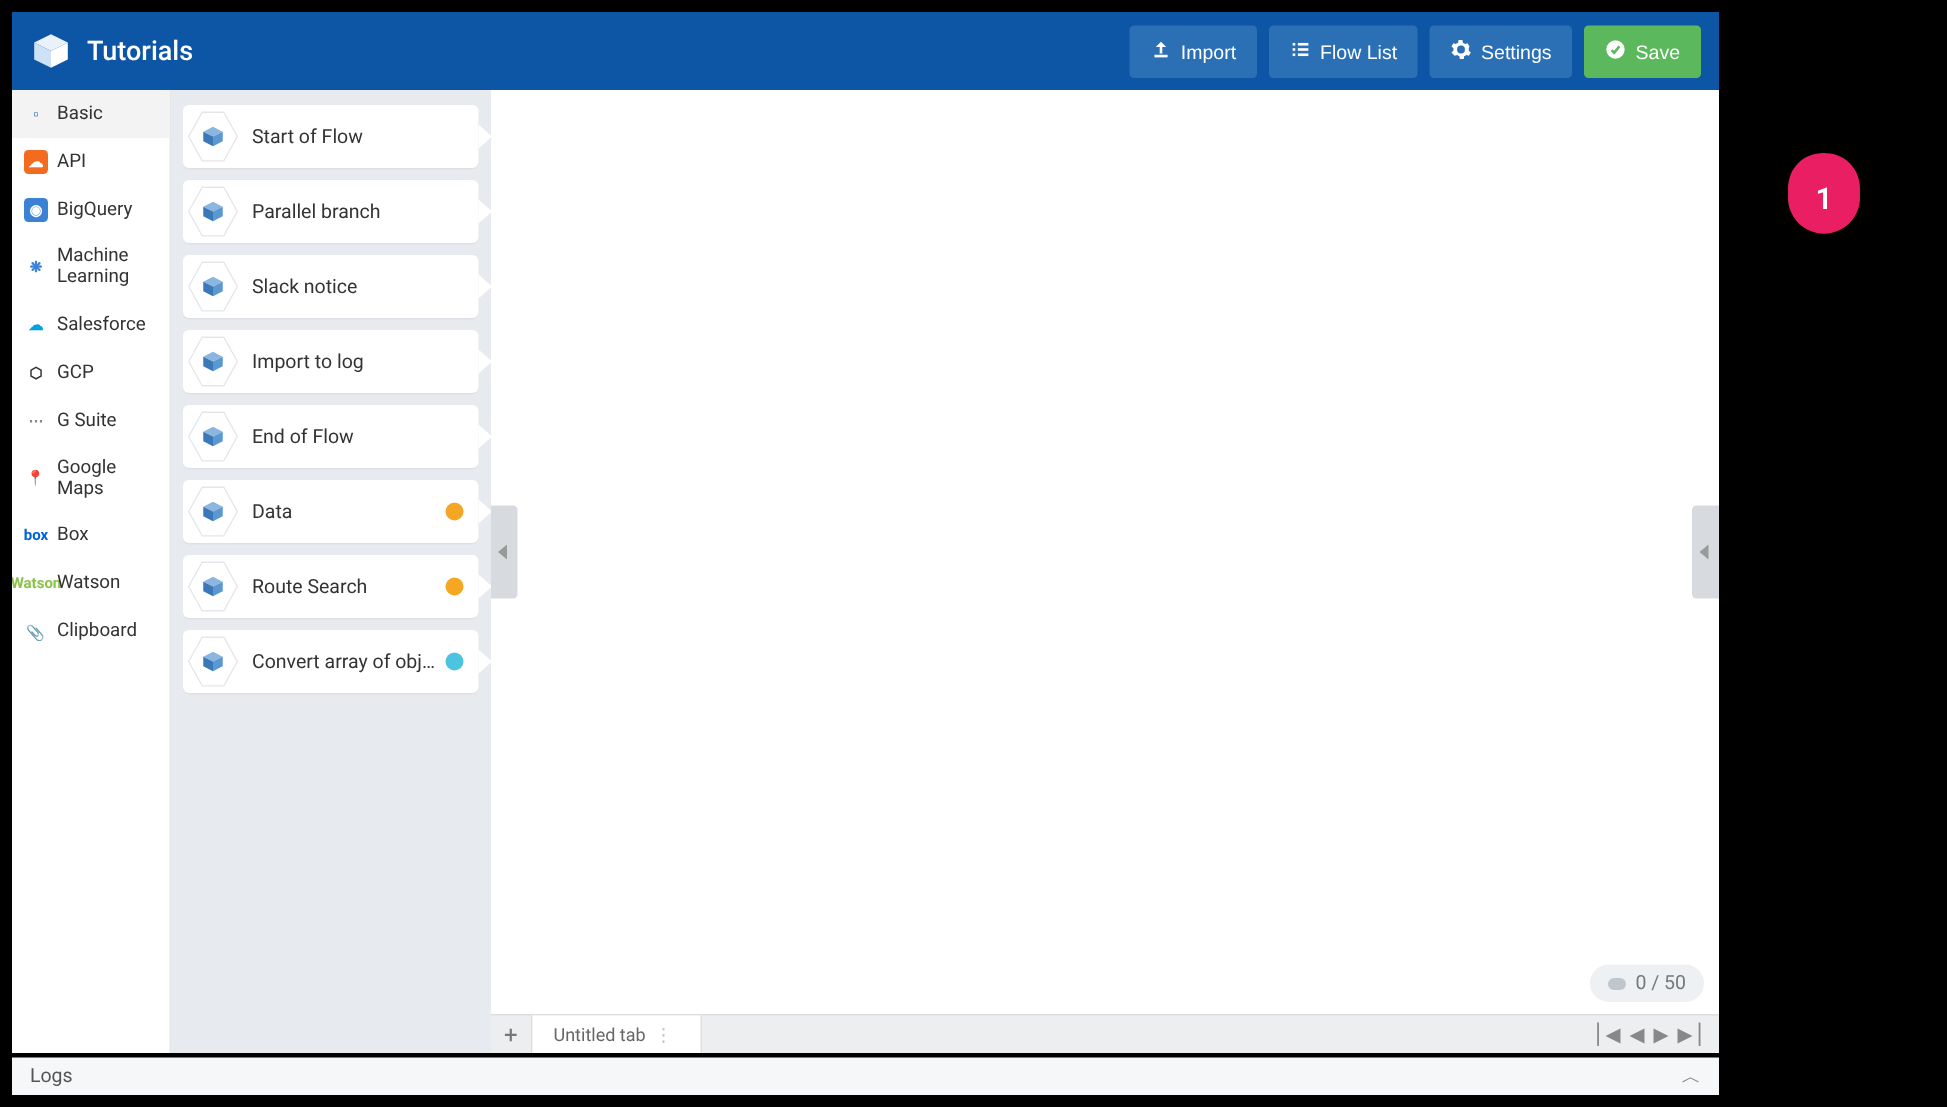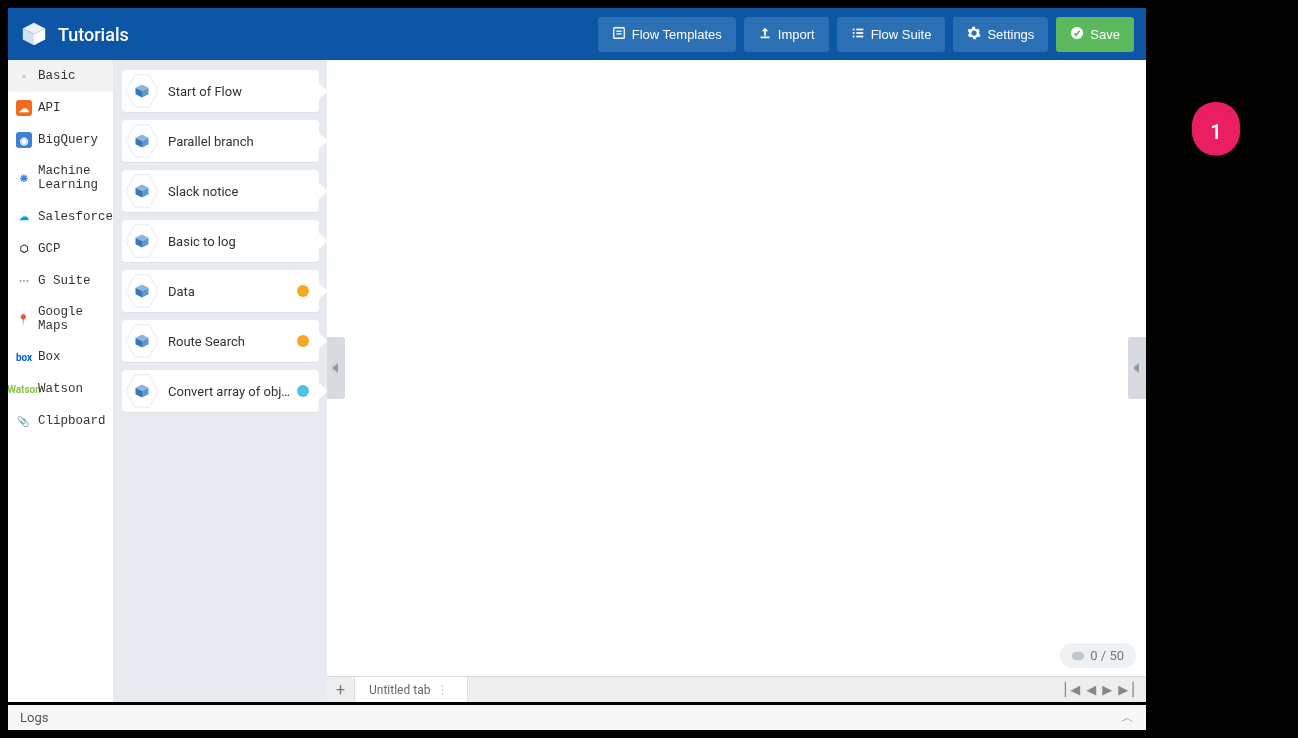--- a/index.html
+++ b/index.html
@@ -18,21 +18,21 @@
 .hbtn.save { background: #5cb85c; }
 .hbtn svg { width: 14px; height: 14px; fill: currentColor; }
 
 
 .body { flex: 1; display: flex; min-height: 0; background: #f0f0f0; }
 
 .sidebar { width: 106px; background: #fff; overflow-y: auto; border-right: 1px solid #e6e6e6; }
 .side-item { padding: 8px 8px; display: flex; align-items: center; gap: 6px; font-size: 12.5px; color: #333; cursor: pointer; }
 .side-item.active { background: #f3f3f3; }
 .side-item .sicon { width: 16px; height: 16px; display:inline-flex; align-items:center; justify-content:center; font-size:10px; font-weight:700; border-radius:3px; flex-shrink:0; }
-.side-item .slabel { line-height: 1.15; font-family: Liberation Mono, monospace; }
+.side-item .slabel { line-height: 1.15; }
 
 .palette { width: 213px; background: #e7ebef; padding: 10px 8px; overflow-y: auto; }
 .pnode { background: #fff; border-radius: 4px; height: 42px; margin-bottom: 8px; display: flex; align-items: center; padding: 2px 10px 2px 2px; position: relative; cursor: grab; box-shadow: 0 1px 0 rgba(0,0,0,0.04); }
 .pnode .hex { width: 36px; height: 36px; display:flex; align-items:center; justify-content:center; margin-right: 8px; }
 .pnode .hex svg { width: 36px; height: 36px; }
 .pnode .plabel { font-size: 13px; color: #333; flex:1; white-space: nowrap; overflow: hidden; text-overflow: ellipsis; }
 .pnode::after { content:""; position:absolute; right:-9px; top:50%; transform:translateY(-50%); width:0;height:0;border-top:8px solid transparent;border-bottom:8px solid transparent;border-left:9px solid #fff; }
 .pnode .badge { width:12px; height:12px; border-radius:50%; margin-left:4px; flex-shrink:0; }
 .badge.orange { background:#f5a623; }
 .badge.cyan { background:#4cc3e0; }
@@ -82,43 +82,35 @@
                 <polygon points="36,12 20,20 20,36 36,28" fill="#ffffff"></polygon>
               </g>
             </svg>
     </span>
     <span class="brand-title">Tutorials</span>
   </div>
   <div class="spacer"></div>
   <div class="hbtns">
     <button class="hbtn">
       <span><svg viewBox="0 0 16 16">
-                <rect x="2" y="2" width="12" height="12" rx="1" fill="none" stroke="currentColor" stroke-width="1.5"></rect>
-                <line x1="5" y1="6" x2="11" y2="6" stroke="currentColor" stroke-width="1.5"></line>
-                <line x1="5" y1="9" x2="11" y2="9" stroke="currentColor" stroke-width="1.5"></line>
-              </svg></span>
-      <span>Flow Templates</span>
-    </button>
-    <button class="hbtn">
-      <span><svg viewBox="0 0 16 16">
                 <path d="M8 2 L12 6 H9 V11 H7 V6 H4 Z" fill="currentColor"></path>
                 <rect x="3" y="12" width="10" height="2" fill="currentColor"></rect>
               </svg></span>
       <span>Import</span>
     </button>
     <button class="hbtn">
       <span><svg viewBox="0 0 16 16">
                 <rect x="2" y="3" width="2" height="2" fill="currentColor"></rect>
                 <rect x="6" y="3" width="8" height="2" fill="currentColor"></rect>
                 <rect x="2" y="7" width="2" height="2" fill="currentColor"></rect>
                 <rect x="6" y="7" width="8" height="2" fill="currentColor"></rect>
                 <rect x="2" y="11" width="2" height="2" fill="currentColor"></rect>
                 <rect x="6" y="11" width="8" height="2" fill="currentColor"></rect>
               </svg></span>
-      <span>Flow Suite</span>
+      <span>Flow List</span>
     </button>
     <button class="hbtn">
       <span><svg viewBox="0 0 16 16">
                 <path d="M8 5a3 3 0 100 6 3 3 0 000-6zM14 8a6 6 0 01-.1 1l1.6 1.2-1.5 2.6-1.9-.6a6 6 0 01-1.7 1l-.3 2h-3l-.3-2a6 6 0 01-1.7-1l-1.9.6L.7 10.2 2.3 9A6 6 0 012.2 8a6 6 0 01.1-1L.7 5.8l1.5-2.6 1.9.6a6 6 0 011.7-1l.3-2h3l.3 2a6 6 0 011.7 1l1.9-.6 1.5 2.6L13.9 7c.07.33.1.66.1 1z" fill="currentColor"></path>
               </svg></span>
       <span>Settings</span>
     </button>
     <button class="hbtn save">
       <span><svg viewBox="0 0 16 16">
                 <circle cx="8" cy="8" r="7" fill="#fff"></circle>
@@ -222,21 +214,34 @@
             <span class="hex">
               <svg viewBox="0 0 40 40">
                 <polygon points="12,2 28,2 38,20 28,38 12,38 2,20" fill="#fff" stroke="#e3e7ec"></polygon>
                 <g transform="translate(11,11) scale(0.45)">
                   <polygon points="20,4 36,12 20,20 4,12" fill="#8ab6e0"></polygon>
                   <polygon points="4,12 20,20 20,36 4,28" fill="#3a78b8"></polygon>
                   <polygon points="36,12 20,20 20,36 36,28" fill="#5b97d1"></polygon>
                 </g>
               </svg>
             </span>
-            <span class="plabel">Basic to log</span>
+            <span class="plabel">Import to log</span>
+          </div>
+  <div class="pnode">
+            <span class="hex">
+              <svg viewBox="0 0 40 40">
+                <polygon points="12,2 28,2 38,20 28,38 12,38 2,20" fill="#fff" stroke="#e3e7ec"></polygon>
+                <g transform="translate(11,11) scale(0.45)">
+                  <polygon points="20,4 36,12 20,20 4,12" fill="#8ab6e0"></polygon>
+                  <polygon points="4,12 20,20 20,36 4,28" fill="#3a78b8"></polygon>
+                  <polygon points="36,12 20,20 20,36 36,28" fill="#5b97d1"></polygon>
+                </g>
+              </svg>
+            </span>
+            <span class="plabel">End of Flow</span>
           </div>
   <div class="pnode">
             <span class="hex">
               <svg viewBox="0 0 40 40">
                 <polygon points="12,2 28,2 38,20 28,38 12,38 2,20" fill="#fff" stroke="#e3e7ec"></polygon>
                 <g transform="translate(11,11) scale(0.45)">
                   <polygon points="20,4 36,12 20,20 4,12" fill="#8ab6e0"></polygon>
                   <polygon points="4,12 20,20 20,36 4,28" fill="#3a78b8"></polygon>
                   <polygon points="36,12 20,20 20,36 36,28" fill="#5b97d1"></polygon>
                 </g>

